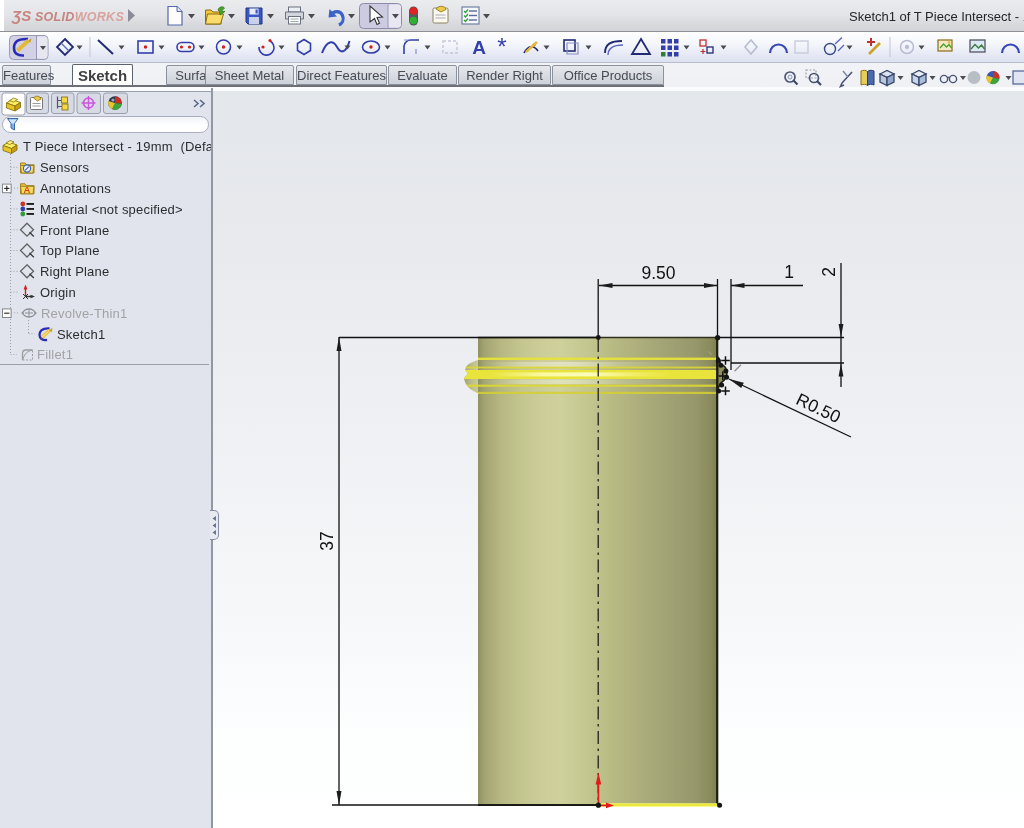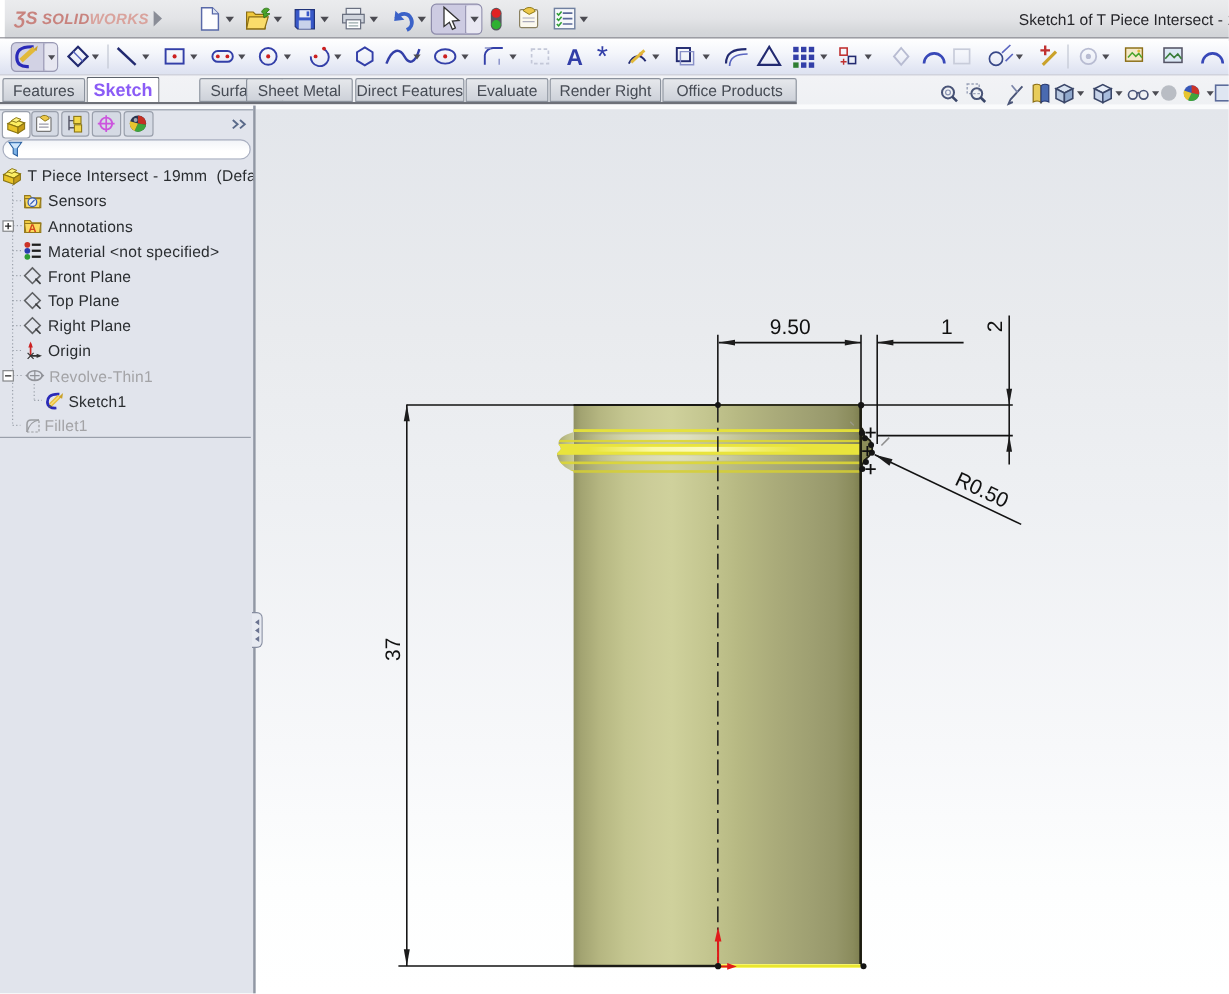--- a/index.html
+++ b/index.html
@@ -18,21 +18,21 @@
     border-bottom:1px solid #b9bdca;box-sizing:border-box;}
   
   #tabrow{left:0;top:63px;width:1024px;height:28px;
     background:linear-gradient(180deg,#f2f3f6 0%,#eef0f3 100%);}
   .tab{position:absolute;top:2px;height:20px;line-height:20px;text-align:center;
     font-size:13px;color:#464b54;background:linear-gradient(180deg,#e6e8ec,#cdd1d9);
     border:1px solid #8b929d;border-radius:2px 2px 0 0;box-sizing:border-box;}
   #tabline{position:absolute;left:0;top:22px;width:664px;height:1.5px;background:#6d7078;}
   #tabstrip{position:absolute;left:0;top:23.5px;width:1024px;height:4.5px;background:#fafbfc;}
   #tabactive{position:absolute;top:1px;height:21px;line-height:21px;text-align:center;
-    font-size:15px;font-weight:bold;color:#8b5cf6;background:#fff;
+    font-size:15px;font-weight:bold;color:#404040;background:#fff;
     border:1px solid #5c626b;border-bottom:none;border-radius:2px 2px 0 0;box-sizing:border-box;}
   
   #viewport{left:213px;top:91px;width:811px;height:737px;
     background:linear-gradient(180deg,#e3e6eb 0%,#e9ebee 25%,#eef0f3 45%,#f7f8fa 72%,#fdfefe 88%,#ffffff 100%);}
   #scene{left:0;top:0;width:1024px;height:828px;pointer-events:none;}
   
   #leftpanel{left:0;top:88px;width:213px;height:740px;background:#e1e4ec;
     border-right:2px solid #9197a3;box-sizing:border-box;}
   #filter{position:absolute;left:2px;top:28px;width:207px;height:17px;border-radius:9px;
     border:1px solid #a9afc0;background:linear-gradient(180deg,#f2f4f8 0%,#ffffff 60%);
@@ -254,21 +254,21 @@
         <path d="M683.5 13.5 l3 4 3 -4 z"></path>
         <path d="M720.5 13.5 l3 4 3 -4 z"></path>
         <path d="M846.5 13.5 l3 4 3 -4 z"></path>
         <path d="M918.5 13.5 l3 4 3 -4 z"></path>
       </g>
     </svg>
   </div>
   <div class="abs" id="tabrow">
     <div id="tabline"></div>
     <div id="tabstrip"></div>
-    <div class="tab" style="left:2px;width:69px;">Features</div>
+    <div class="tab" style="left:2px;width:49px;">Features</div>
     <div id="tabactive" style="left:72px;width:61px;">Sketch</div>
     <div class="tab" style="left:134px;width:70px;margin-left:32px;">Surfaces</div>
     <div class="tab" style="left:205px;width:89px;">Sheet Metal</div>
     <div class="tab" style="left:296px;width:91px;">Direct Features</div>
     <div class="tab" style="left:388px;width:69px;">Evaluate</div>
     <div class="tab" style="left:458px;width:93px;">Render Right</div>
     <div class="tab" style="left:552px;width:112px;">Office Products</div>
     <svg class="abs" id="rowicons3" style="left:0;top:2px;" width="1024" height="26" viewBox="0 0 1024 26">
       <g fill="none" stroke="#3a4668" stroke-width="1.5">
 

